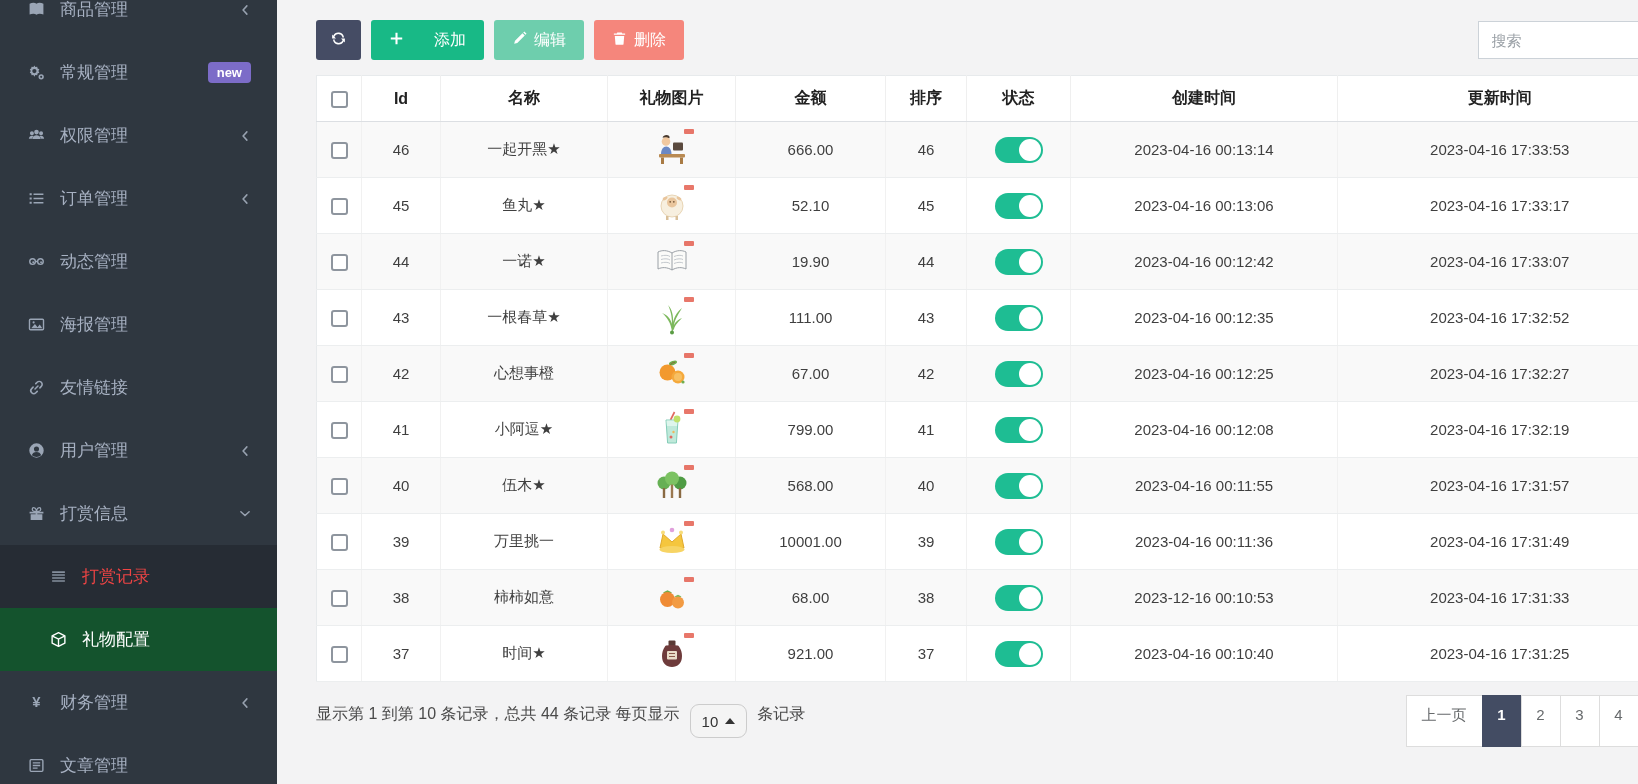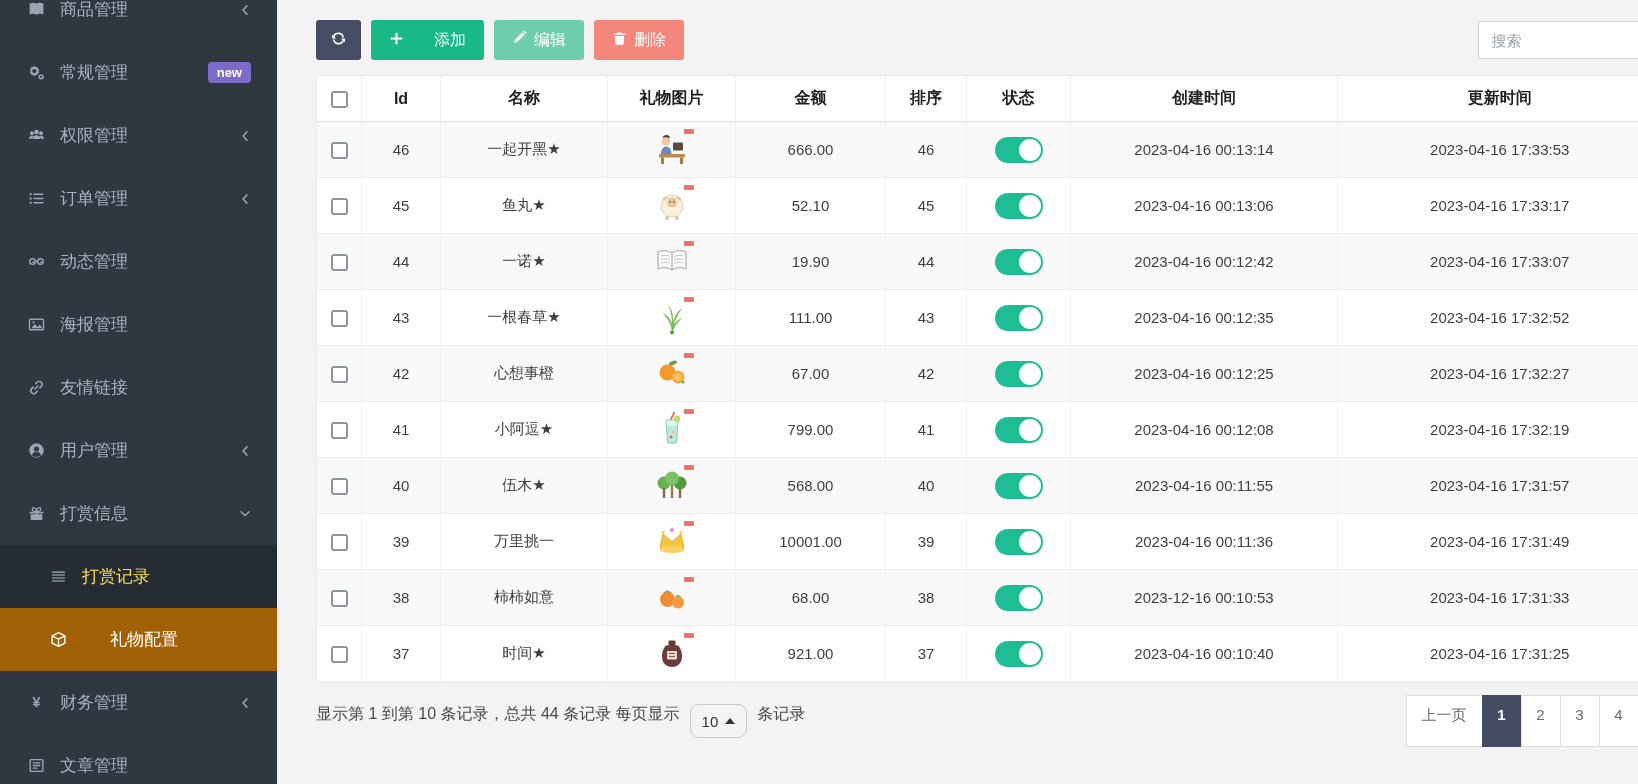--- a/index.html
+++ b/index.html
@@ -11,35 +11,35 @@
   .sidebar { width:277px; min-width:277px; background:#2f3740; color:#a7b1c2; overflow:hidden; }
   .side-nav { margin-top:-22px; }
   .side-item { height:63px; display:flex; align-items:center; padding:0 26px 0 24px; cursor:pointer; font-size:17px; }
   .side-item .s-icon { width:24px; min-width:24px; display:inline-flex; justify-content:center; margin-right:12px; color:#9aa5b5; }
   .side-item .s-icon svg { width:17px; height:17px; }
   .side-item .s-label { white-space:nowrap; }
   .side-item .chev { margin-left:auto; color:#98a2b0; display:inline-flex; }
   .side-item .chev svg { width:12px; height:12px; }
   .badge-new { margin-left:auto; background:#7c6cc8; color:#fff; font-size:13px; font-weight:bold; padding:3px 9px; border-radius:4px; }
   .side-sub { background:#262c34; }
-  .side-sub .side-item { padding-left:46px; color:#fde047; }
+  .side-sub .side-item { padding-left:46px; color:#ef4444; }
   .side-sub .side-item .s-icon { color:#848e9c; }
-  .side-sub .side-item.active { background:#a16207; color:#fff;gap:28px; }
+  .side-sub .side-item.active { background:#14532d; color:#fff; }
   .side-sub .side-item.active .s-icon { color:#fff; }
 
   
   .main { flex:1; padding:20px 0 0 39px; position:relative; }
   .toolbar { display:flex; align-items:center; }
   .btn { height:40px; border:none; border-radius:3px; color:#fff; font-size:16px; font-family:inherit;
          display:inline-flex; align-items:center; justify-content:center; cursor:pointer; margin-right:10px; padding:0 18px; }
   .btn svg { width:15px; height:15px; margin-right:7px; }
   .btn-refresh { width:45px; padding:0; background:#454c64; }
   .btn-refresh svg { margin:0; }
   .btn-add { background:#18b986;gap:23px; }
-  .btn-edit { background:#6ecead;font-family:Liberation Mono, monospace; }
+  .btn-edit { background:#6ecead; }
   .btn-delete { background:#f5867c; }
   .search-input { margin-left:auto; margin-right:-14px; width:198px; height:38px; border:1px solid #ccd2d8;
                   background:#fff; font-size:15px; padding:0 13px; color:#444; outline:none; font-family:inherit; }
   .search-input::placeholder { color:#9aa0a6; }
 
   
   .grid-wrap { margin-top:15px; }
   table { border-collapse:collapse; table-layout:fixed; width:1345px; background:#fff; border-top:1px solid #e7eaec; border-left:1px solid #e7eaec; }
   th { height:46px; font-size:16px; font-weight:bold; color:#222; text-align:center; background:#fff;
        border-bottom:1px solid #dcdfe3; border-right:1px solid #efefef; }

